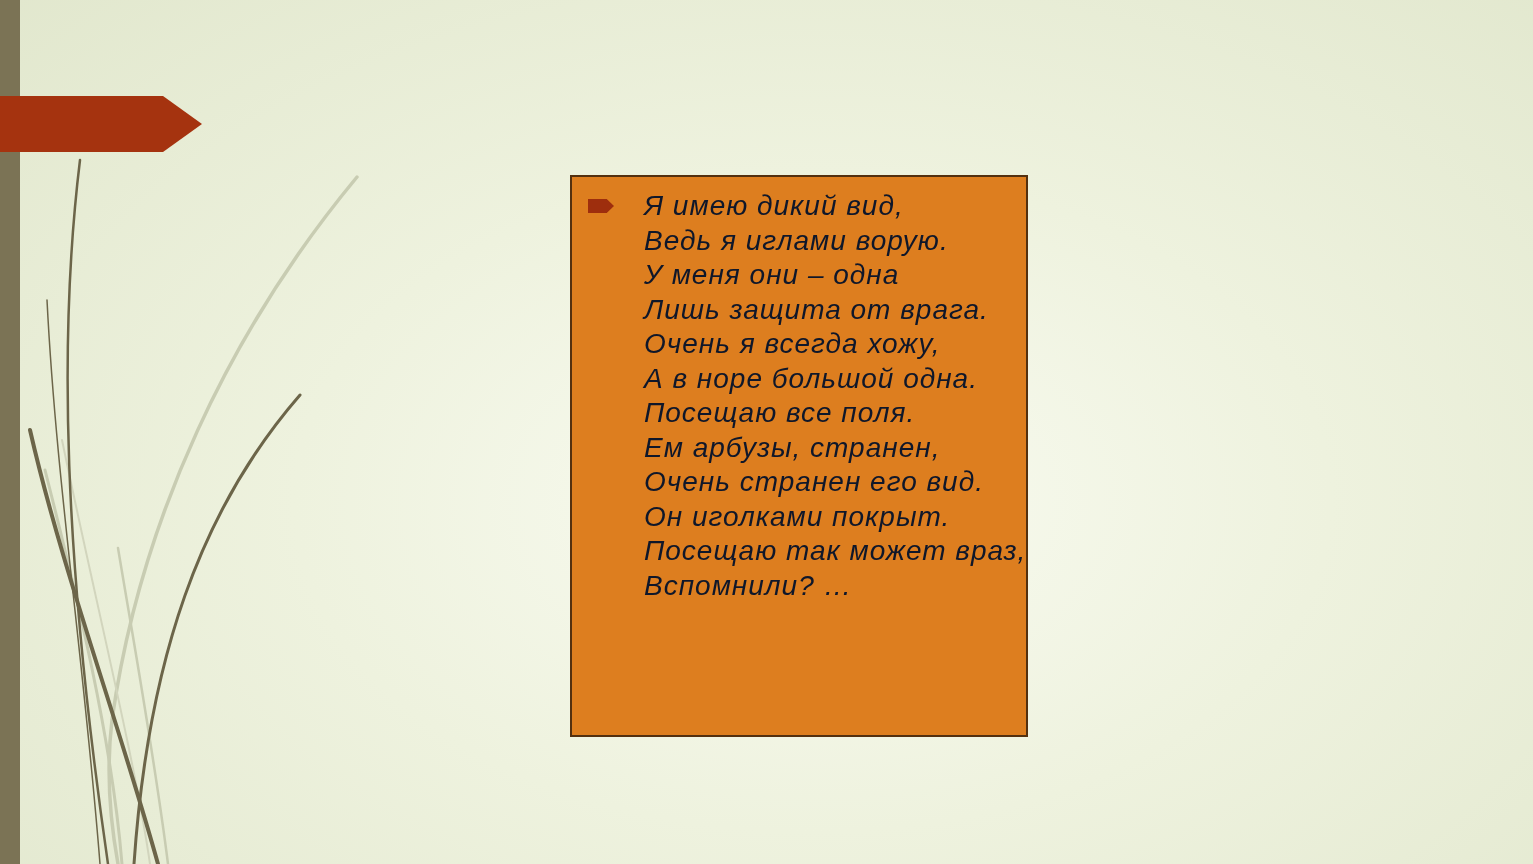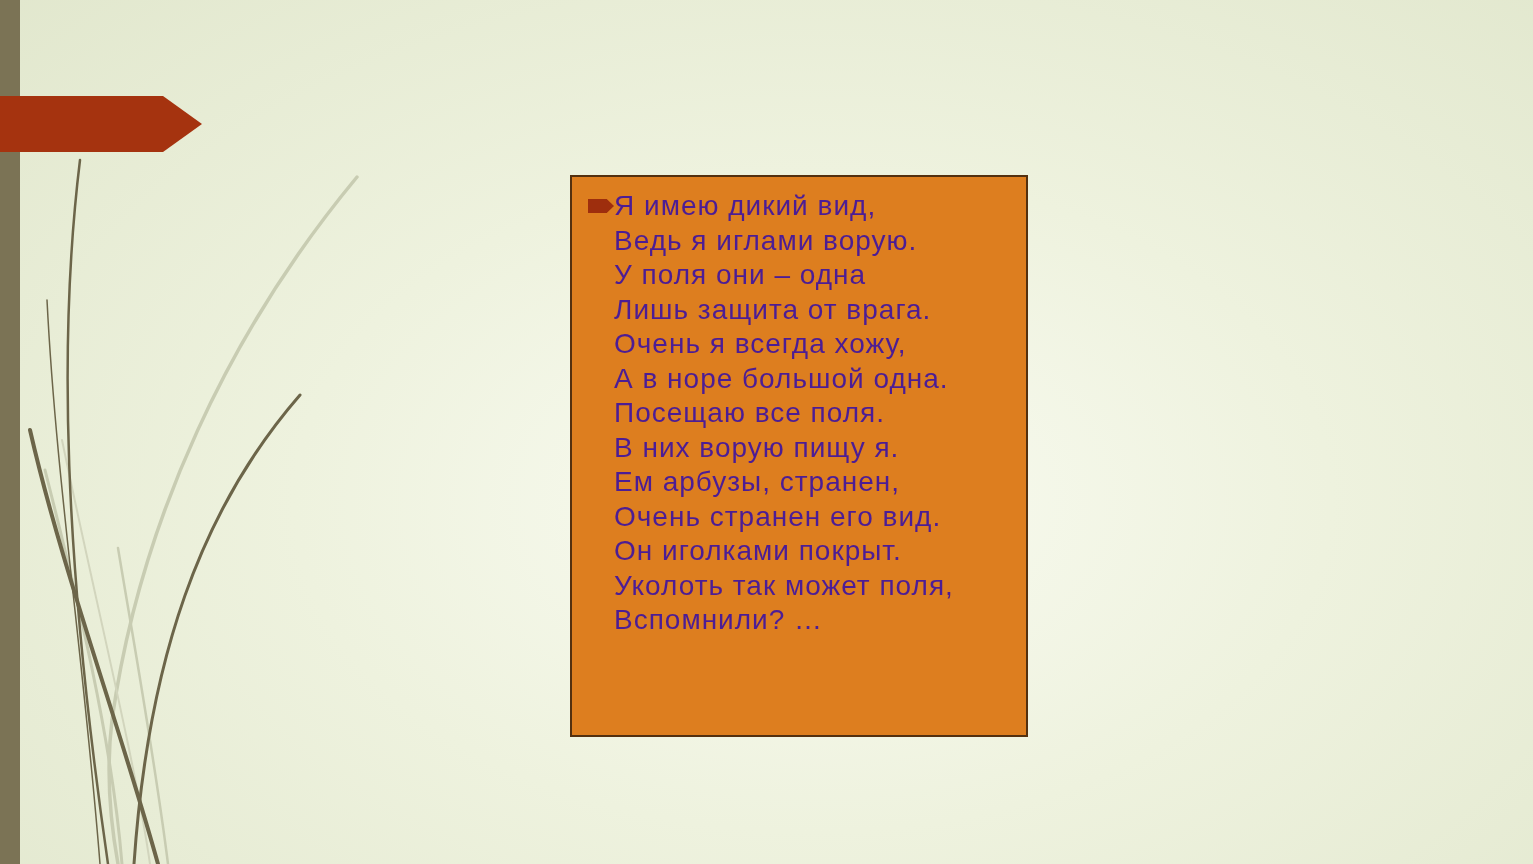--- a/index.html
+++ b/index.html
@@ -56,25 +56,27 @@
   }
   .bullet-arrow {
     flex: none;
     width: 26px;
     height: 14px;
     margin-top: 10px;
     background: #9e2e0d;
     clip-path: polygon(0 0, 72% 0, 100% 50%, 72% 100%, 0 100%);
   }
   .riddle-lines {
-    color: #4c1d95;
+    margin-left: 30px;
+    color: #0f172a;
     font-size: 28px;
     line-height: 34.5px;
     letter-spacing: 1px;
     white-space: nowrap;
+    font-style: italic;
   }
 </style>
 </head>
 <body>
 
 <div class="slide">
 
   <svg class="grass-svg" viewBox="0 0 420 864" fill="none" xmlns="http://www.w3.org/2000/svg">
 
     <path d="M 357 177 C 230 330, 140 520, 112 720 C 106 770, 110 820, 118 864" stroke="#c8ccb2" stroke-width="3.5" stroke-linecap="round"></path>
@@ -91,28 +93,27 @@
   <div class="left-bar"></div>
 
   <div class="accent-arrow"></div>
 
   <div class="riddle-box">
     <div class="riddle-content">
       <span class="bullet-arrow"></span>
       <div class="riddle-lines">
         <div>Я имею дикий вид,</div>
         <div>Ведь я иглами ворую.</div>
-        <div>У поля они – одна</div>
+        <div>У меня они – одна</div>
         <div>Лишь защита от врага.</div>
         <div>Очень я всегда хожу,</div>
         <div>А в норе большой одна.</div>
         <div>Посещаю все поля.</div>
-        <div>В них ворую пищу я.</div>
         <div>Ем арбузы, странен,</div>
         <div>Очень странен его вид.</div>
         <div>Он иголками покрыт.</div>
-        <div>Уколоть так может поля,</div>
+        <div>Посещаю так может враз,</div>
         <div>Вспомнили? …</div>
       </div>
     </div>
   </div>
 
 </div>
 
 </body></html>

